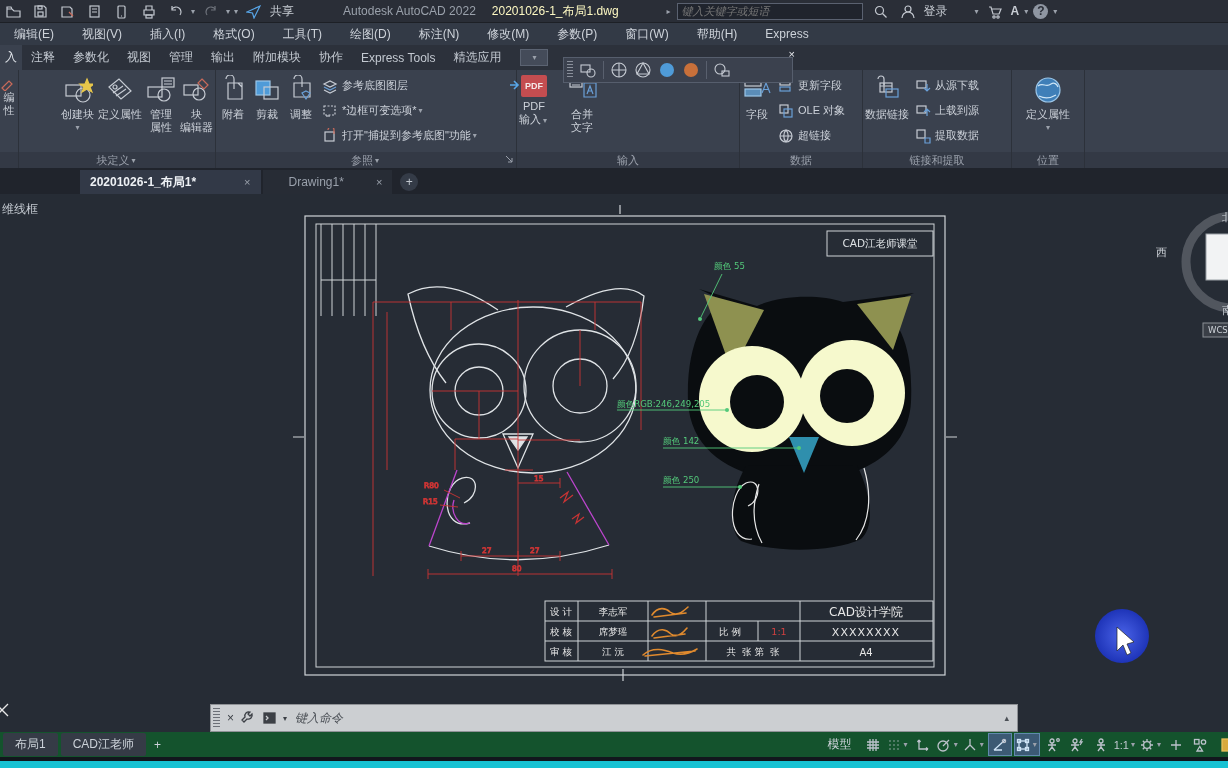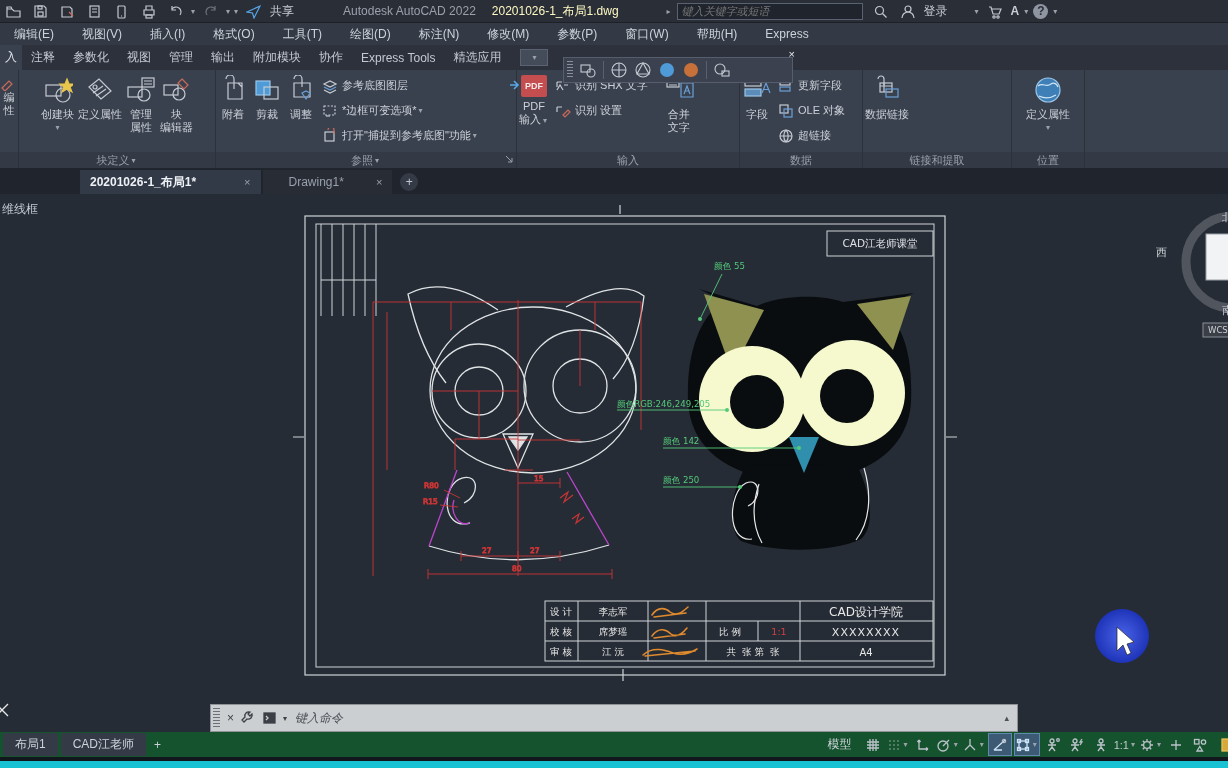--- a/index.html
+++ b/index.html
@@ -232,21 +232,21 @@
           </svg>
         <div style="text-align:center;line-height:13px;">
           <div>编</div>
           <div>性</div>
         </div>
       </div>
       <div class="ptitle"></div>
     </div>
 
     <div class="panel" style="width:196px;">
-      <div class="pbody" style="justify-content:center;">
+      <div class="pbody" style="justify-content:flex-end;">
         <div class="rbtn">
           <svg class="ric">
               <rect x="3" y="10" width="15" height="11"></rect>
               <circle cx="20" cy="20" r="7"></circle>
               <path d="M24,4 l2,5 5,0 -4,3 2,5 -5,-3 -5,3 2,-5 -4,-3 5,0 z" style="stroke:#e8c74a;fill:#e8c74a"></path>
             </svg>
           <span>创建块</span>
           <span class="caret">▾</span>
         </div>
         <div class="rbtn">
@@ -348,36 +348,20 @@
         <div class="rbtn">
           <div style="position:relative;margin:2px 0 3px 0;">
             <div class="pdfbadge">PDF</div>
             <svg style="position:absolute;left:-12px;top:4px;width:14px;height:12px;">
                 <path d="M1,6 h7 M5,2 l4,4 -4,4" style="stroke:#58a6e8;fill:none;stroke-width:1.6"></path>
               </svg>
           </div>
           <span>PDF</span>
           <span><span>输入</span><span class="caret">▾</span></span>
         </div>
-        <div class="rrowcol">
-          <div class="rrow">
-            <svg class="rsic">
-                <path d="M2,4 h5 M2,4 v5 M2,12 l3,-5 3,5"></path>
-                <path d="M9,3 h5 M9,7 h4"></path>
-              </svg>
-            <span>识别 SHX 文字</span>
-          </div>
-          <div class="rrow">
-            <svg class="rsic">
-                <path d="M2,4 h5 M2,4 v5"></path>
-                <path d="M8,12 l5,-5 2,2 -5,5 z" style="stroke:#c96a5a"></path>
-              </svg>
-            <span>识别 设置</span>
-          </div>
-        </div>
         <div class="rbtn" style="margin-left:16px;">
           <svg class="ric">
               <rect x="3" y="4" width="12" height="8"></rect>
               <path d="M5,7 h8 M5,10 h8"></path>
               <path d="M17,8 h12 v14 h-12 z" style="stroke:#6aa0d8"></path>
               <path d="M20,19 l3,-8 3,8 M21,16 h4" style="stroke:#6aa0d8"></path>
             </svg>
           <span>合并</span>
           <span>文字</span>
         </div>
@@ -429,20 +413,43 @@
     <div class="panel" style="width:148px;">
       <div class="pbody">
         <div class="rbtn">
           <svg class="ric">
               <path d="M6,4 a3,3 0 0 1 6,0 v6"></path>
               <rect x="8" y="8" width="12" height="9"></rect>
               <path d="M8,11 h12 M12,8 v9"></path>
               <rect x="14" y="14" width="12" height="8" style="stroke:#6aa0d8"></rect>
             </svg>
           <span>数据链接</span>
+        </div>
+        <div class="rrowcol">
+          <div class="rrow">
+            <svg class="rsic">
+                <rect x="2" y="3" width="9" height="7"></rect>
+                <path d="M12,6 v6 M9,10 l3,3 3,-3" style="stroke:#6aa0d8"></path>
+              </svg>
+            <span>从源下载</span>
+          </div>
+          <div class="rrow">
+            <svg class="rsic">
+                <rect x="2" y="3" width="9" height="7"></rect>
+                <path d="M12,13 v-6 M9,9 l3,-3 3,3" style="stroke:#6aa0d8"></path>
+              </svg>
+            <span>上载到源</span>
+          </div>
+          <div class="rrow">
+            <svg class="rsic">
+                <rect x="2" y="2" width="8" height="8"></rect>
+                <path d="M10,10 h5 v5 h-5 z" style="stroke:#6aa0d8"></path>
+              </svg>
+            <span>提取数据</span>
+          </div>
         </div>
       </div>
       <div class="ptitle">
           <span>链接和提取</span>
         </div>
     </div>
 
     <div class="panel" style="width:72px;">
       <div class="pbody" style="justify-content:center;">
         <div class="rbtn">

